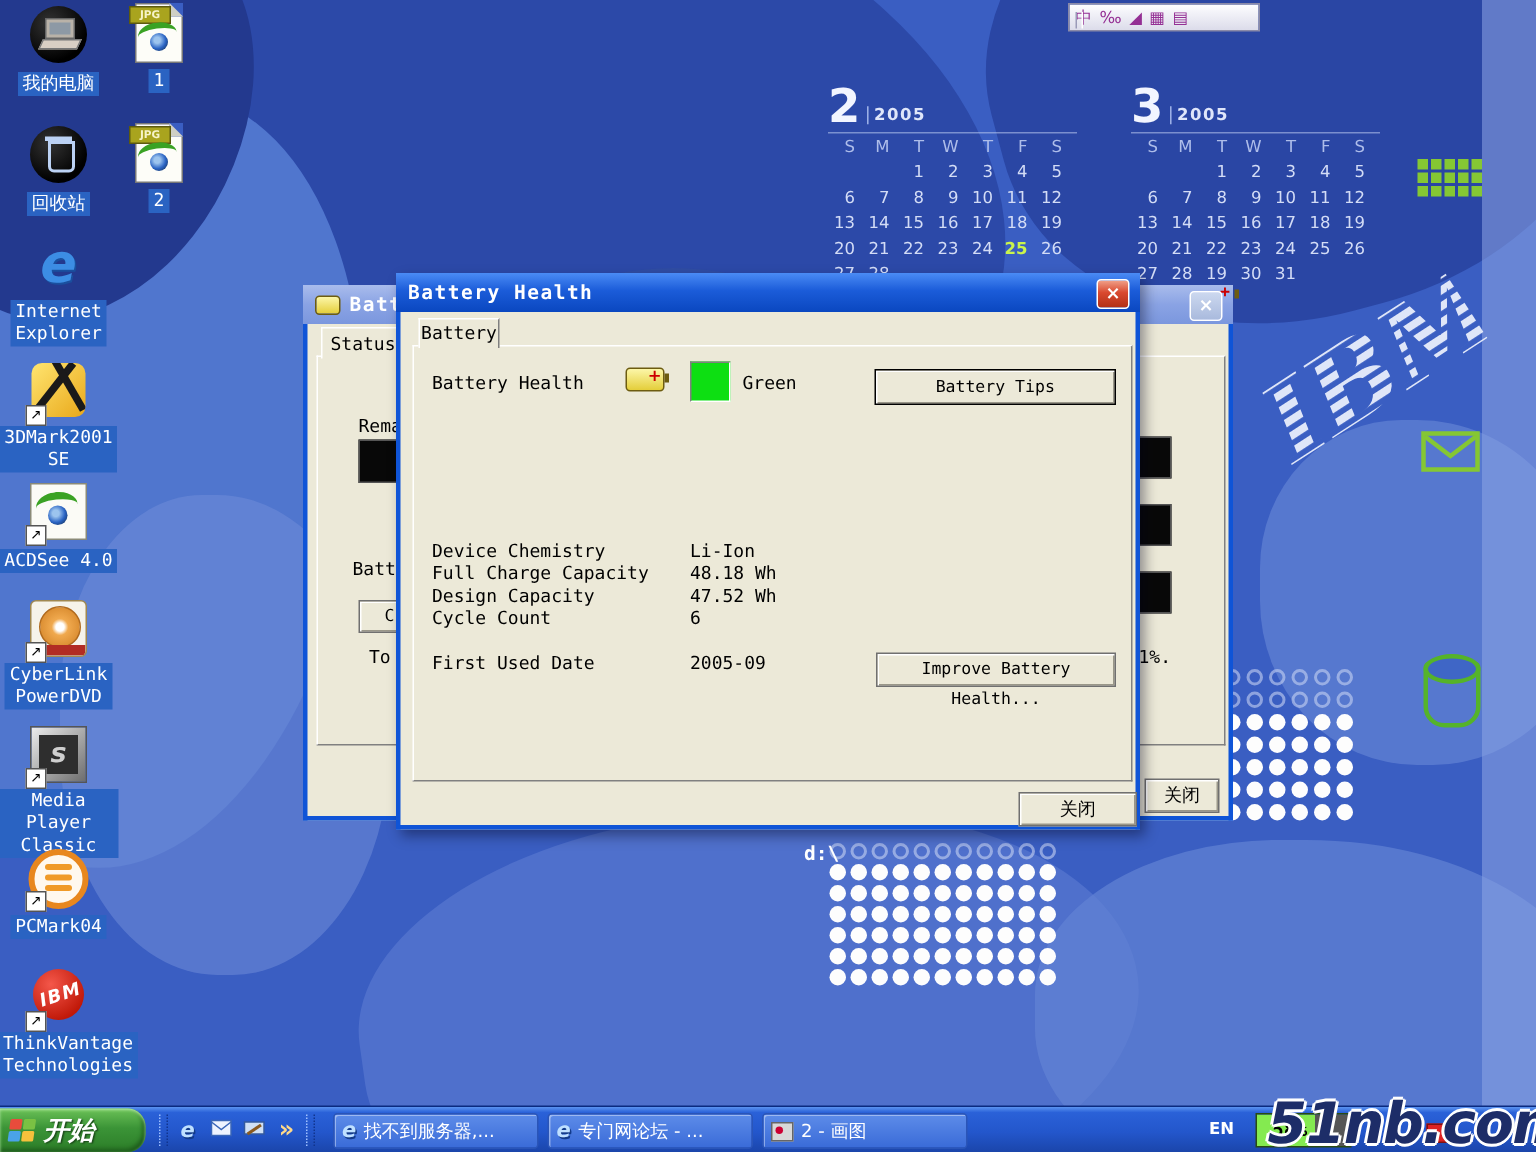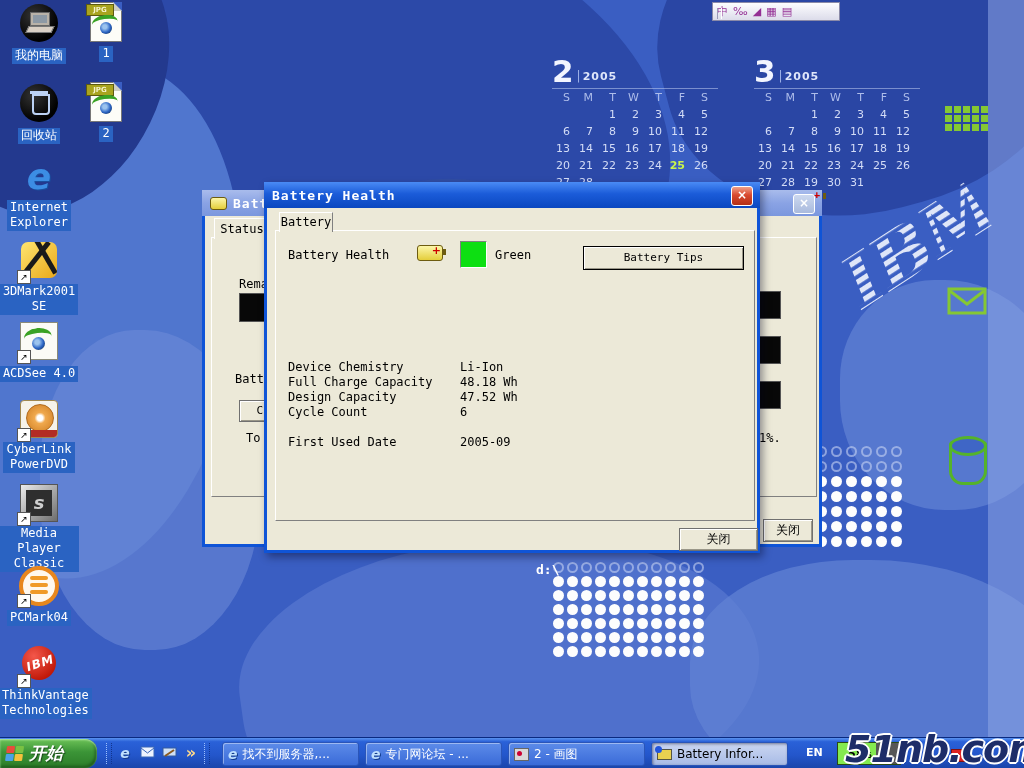--- a/index.html
+++ b/index.html
@@ -590,20 +590,21 @@
   <span class="mono abs" style="left:193px;top:178px;">Li-Ion</span>
   <span class="mono abs" style="left:21px;top:193px;">Full Charge Capacity</span>
   <span class="mono abs" style="left:193px;top:193px;">48.18 Wh</span>
   <span class="mono abs" style="left:21px;top:208px;">Design Capacity</span>
   <span class="mono abs" style="left:193px;top:208px;text-align:right;">47.52 Wh</span>
   <span class="mono abs" style="left:21px;top:223px;">Cycle Count</span>
   <span class="mono abs" style="left:193px;top:223px;">6</span>
 
   <span class="mono abs" style="left:21px;top:253px;">First Used Date</span>
   <span class="mono abs" style="left:193px;top:253px;">2005-09</span>
+  <div class="btn" style="left:317px;top:253px;width:158px;height:21px;line-height:20px;">Improve Battery Health...</div>
 
   <div class="btn cjk" style="left:412px;top:346px;width:77px;height:21px;line-height:20px;">关闭</div>
 </div>
 
 <div class="taskbar">
   <div class="startbtn">
     <span class="winlogo">
       <b style="background:#e84c3c;"></b>
         <b style="background:#7ac143;"></b>
         <b style="background:#4aa3e8;"></b>
@@ -633,23 +634,19 @@
     <span>找不到服务器,...</span>
   </div>
   <div class="taskbtn" style="left:365px;">
     <span class="tico ie-mini">e</span>
     <span>专门网论坛 - ...</span>
   </div>
   <div class="taskbtn" style="left:508px;">
     <span class="tico paint-mini"></span>
     <span>2 - 画图</span>
   </div>
-  <div class="taskbtn active" style="left:651px;">
-    <span class="tico battmini"></span>
-    <span>Battery Infor...</span>
-  </div>
 
   <span class="tray-en">EN</span>
   <div class="tray-batt">58%</div>
   <span class="tray-redbatt"></span>
 </div>
 
 <div class="watermark">51nb.com</div>
 
 </body></html>

